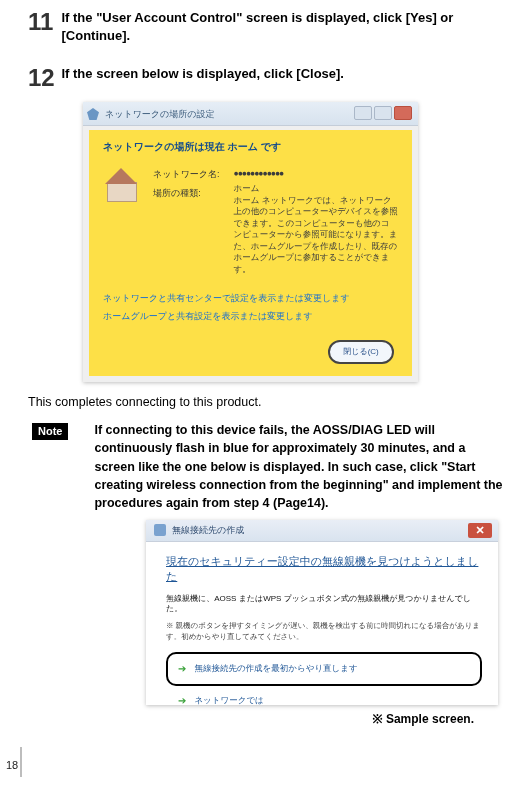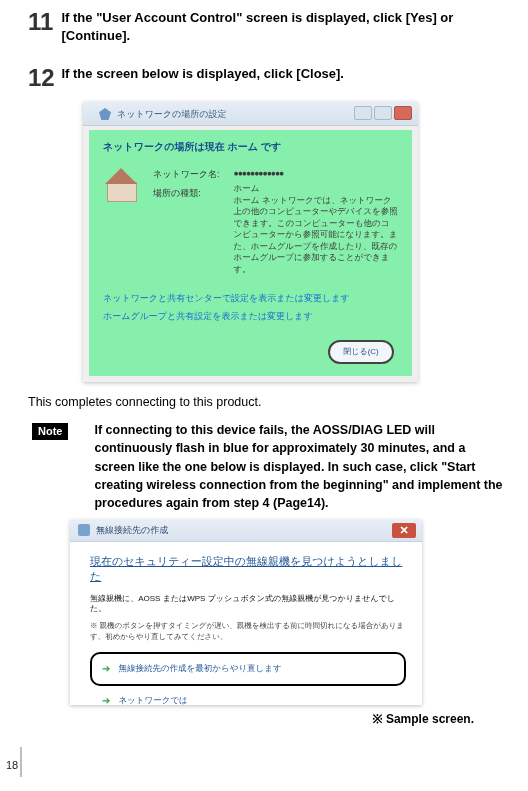--- a/index.html
+++ b/index.html
@@ -48,37 +48,37 @@
   }
   .dlg1 .titlebar {
     height: 24px;
     background: linear-gradient(#e6eef6, #d7e2ee);
     border-bottom: 1px solid #c4cdd8;
     position: relative;
     display: flex;
     align-items: center;
     font-size: 9px;
     color: #3a5a7a;
-    padding-left: 16px;
+    padding-left: 4px;
   }
   .dlg1 .titlebar .ticon {
     width: 12px; height: 12px; background: #6a96c4; margin-right: 6px;
     clip-path: polygon(50% 0,100% 35%,80% 100%,20% 100%,0 35%);
   }
   .dlg1 .winbtns {
     position: absolute; right: 6px; top: 4px; display: flex; gap: 2px;
   }
   .dlg1 .winbtns span {
     width: 18px; height: 14px; background: #d9e3ee; border: 1px solid #aab7c8;
     border-radius: 2px; display: inline-block;
   }
   .dlg1 .winbtns .close { background: #d46a5a; border-color: #b94f3e; }
   .dlg1 .body {
     position: absolute; left: 6px; right: 6px; top: 28px; bottom: 6px;
-    background: #86efac;
+    background: #fde047;
     padding: 10px 14px;
     font-size: 9px;
     color: #2f5c8e;
   }
   .dlg1 .heading { font-weight: bold; color: #154c8c; margin-bottom: 14px; font-size: 10px;}
   .dlg1 .row1 { display: flex; gap: 14px; color:#333; font-size: 9px;}
   .dlg1 .houseicon {
     width: 36px; height: 36px; position: relative;
   }
   .dlg1 .houseicon::before {
@@ -113,21 +113,21 @@
   .note-badge {
     background:#000; color:#fff; font-weight:bold;
     font-size:11px; padding:1px 6px; margin-top:2px;
     white-space:nowrap;
   }
   .note-text { font-weight:bold; font-size:12.5px; line-height:1.45; }
 
   
   .dlg2 {
     width: 352px; height: 185px;
-    margin-left: 42px; margin-top: 8px;
+    margin-left: 118px; margin-top: 8px;
     background:#fff;
     box-shadow: 0 1px 4px rgba(0,0,0,.25);
     position: relative;
     font-size: 8.5px; color:#333;
   }
   .dlg2 .titlebar {
     height: 22px;
     background: linear-gradient(#e9eef6,#d9e3ef);
     display:flex; align-items:center; gap:6px;
     padding-left: 8px;

